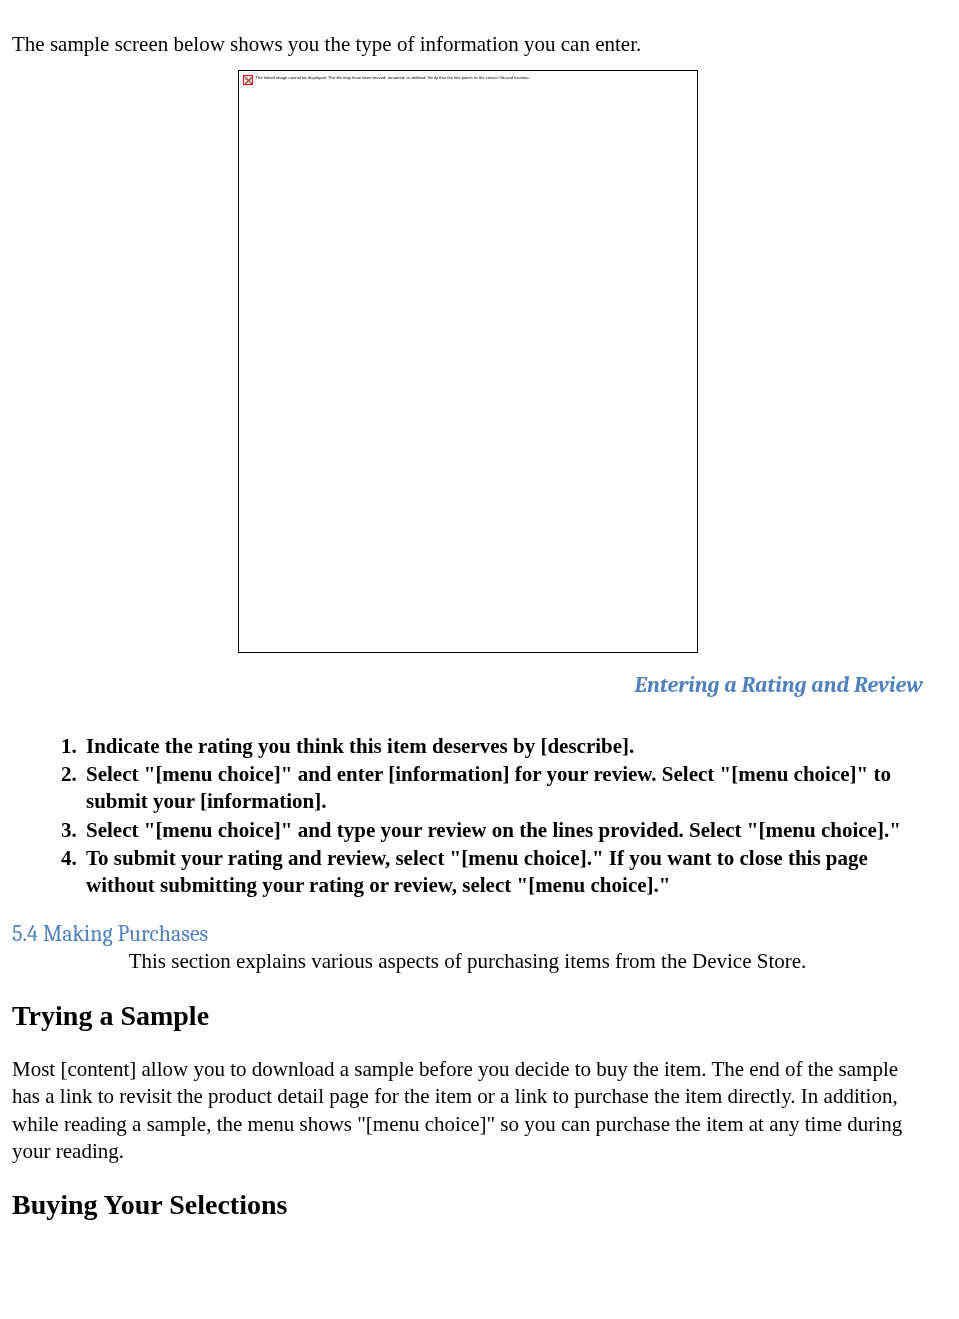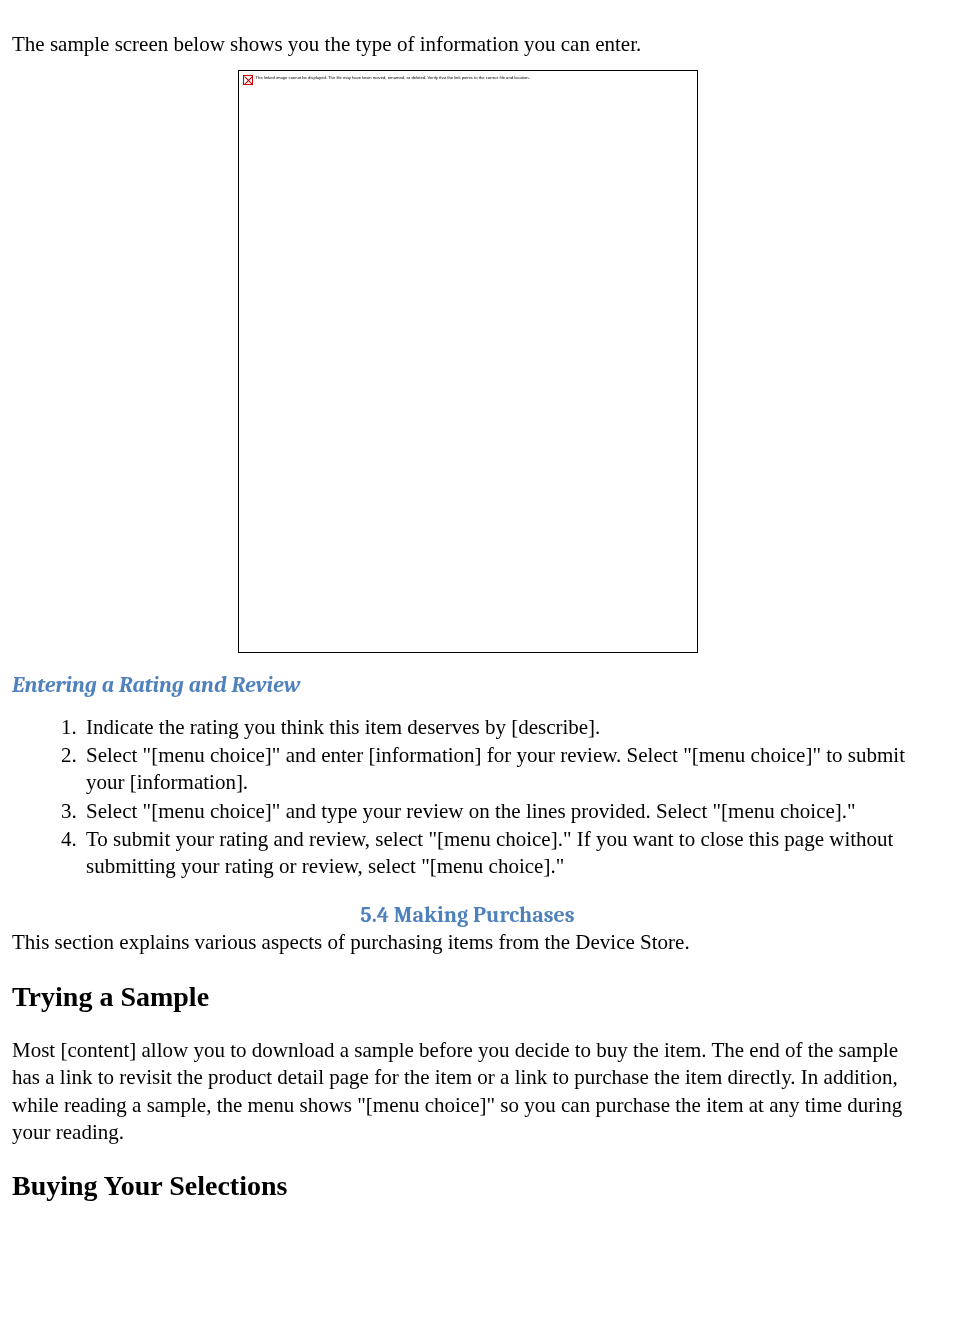--- a/index.html
+++ b/index.html
@@ -55,49 +55,51 @@
       color: #000;
       font-family: Arial, sans-serif;
     }
     .heading-blue-italic {
       font-family: Cambria, Georgia, serif;
       font-style: italic;
       font-weight: bold;
       color: #4f81bd;
       font-size: 22px;
       margin-top: 6px;
-      margin-bottom: 14px;
+      margin-bottom: 33px;
+      text-align: right;
     }
     .heading-blue {
       font-family: Cambria, Georgia, serif;
-      font-weight: bold;
+      font-weight: normal;
       color: #4f81bd;
       font-size: 22px;
       margin-top: 20px;
       margin-bottom: 0px;
-      text-align: center;
     }
     .heading-black {
       font-weight: bold;
       font-size: 28px;
       margin-top: 22px;
       margin-bottom: 22px;
     }
     ol {
       margin-top: 12px;
       margin-bottom: 20px;
       padding-left: 70px;
+      font-weight: bold;
     }
     ol li {
       margin-bottom: 1px;
       padding-left: 4px;
     }
     .body-para {
       margin-top: 0;
       margin-bottom: 12px;
+      text-align: center;
     }
     .body-para-spaced {
       margin-top: 12px;
       margin-bottom: 22px;
     }
   </style>
 </head>
 <body>
 
 <p class="intro-text">The sample screen below shows you the type of information you can enter.</p>

